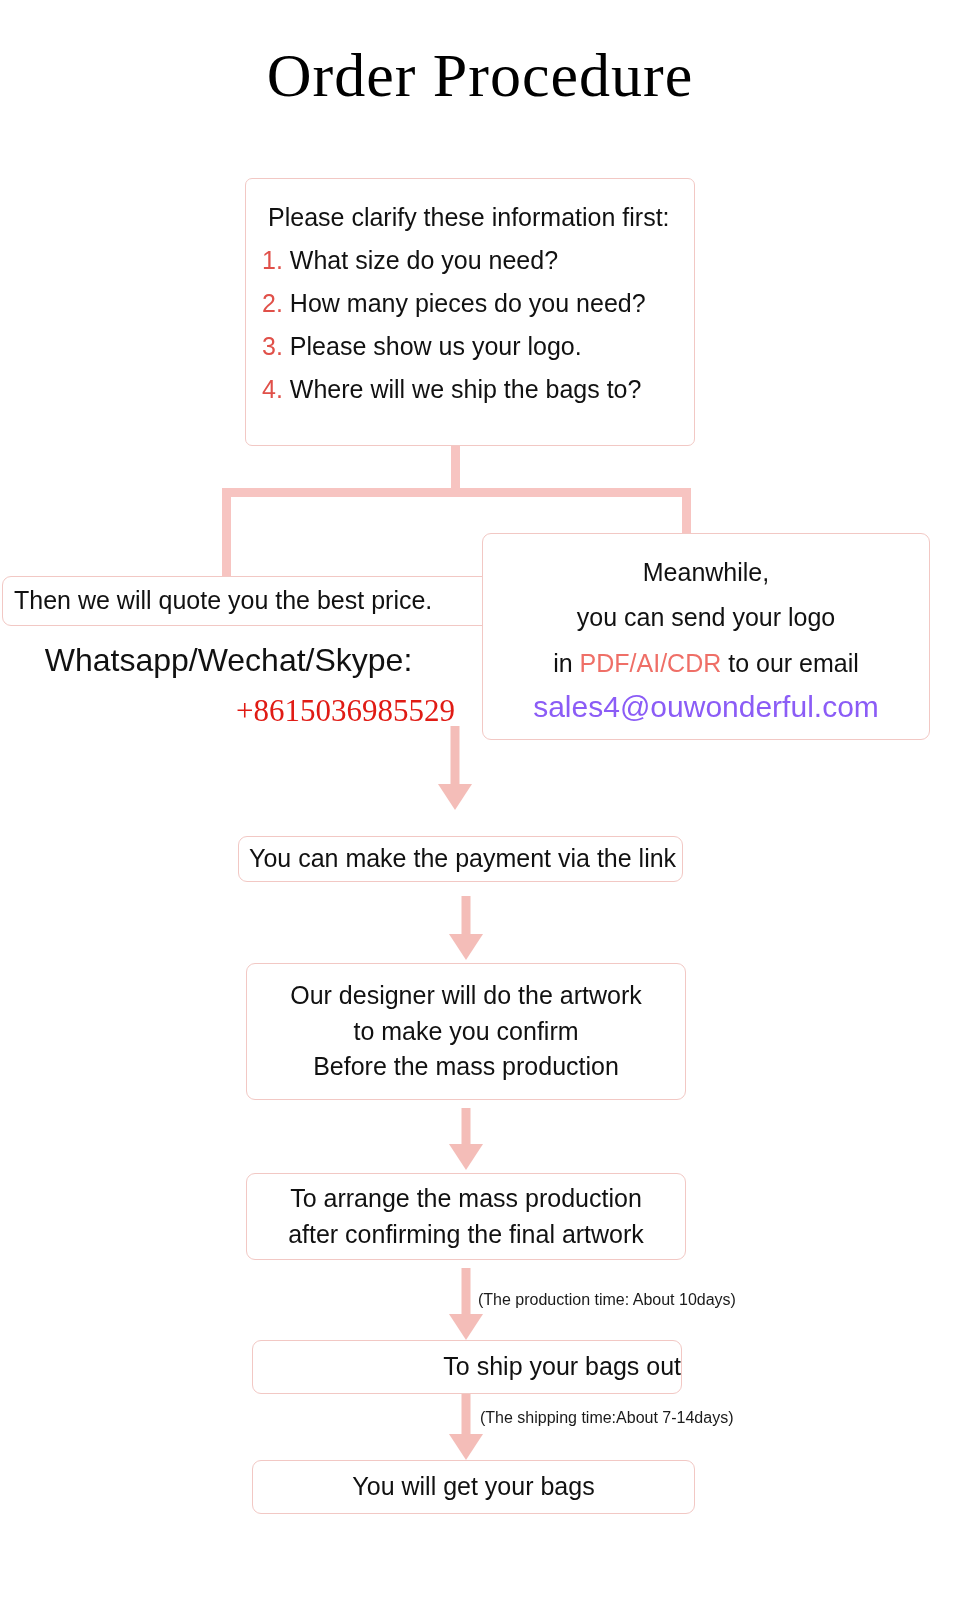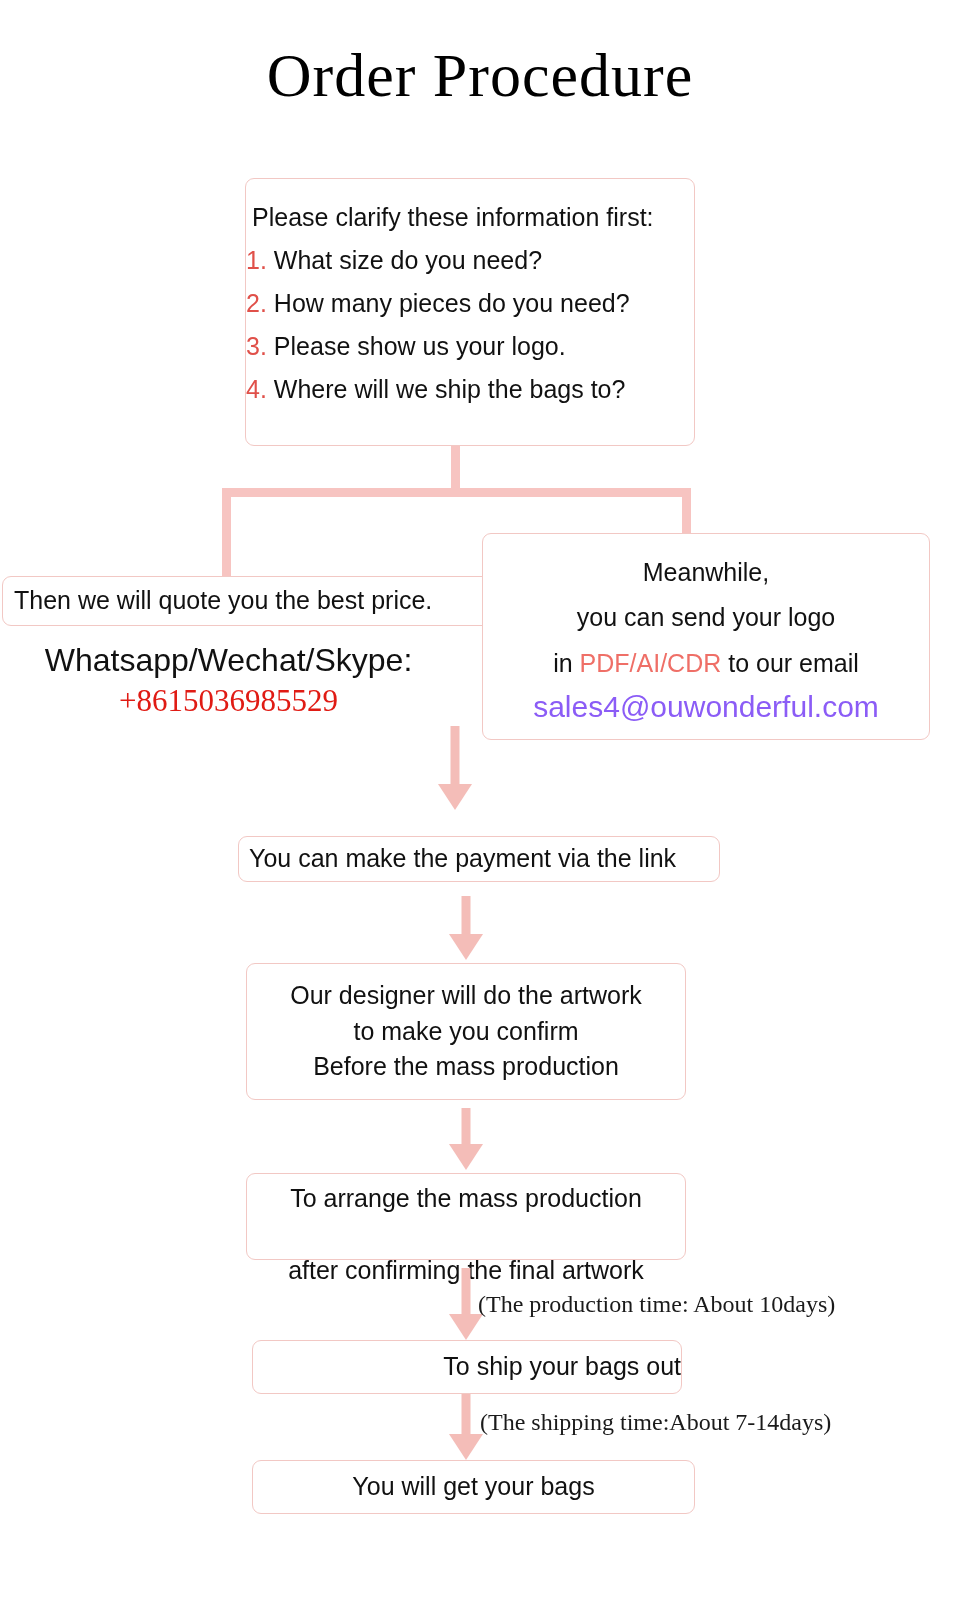--- a/index.html
+++ b/index.html
@@ -52,22 +52,23 @@
     color: #111111;
     white-space: nowrap;
   }
 
   
   #box-clarify {
     left: 245px;
     top: 178px;
     width: 450px;
     height: 268px;
-    padding: 14px 0 14px 0;
+    padding: 14px 0 14px 16px;
     justify-content: flex-start;
+    border-radius: 7px;
   }
   #box-clarify .heading {
     font-size: 25px;
     line-height: 1.0;
     padding: 12px 0 6px 6px;
     white-space: nowrap;
   }
   .numbered {
     display: flex;
     align-items: baseline;
@@ -114,22 +115,23 @@
     font-size: 32px;
     line-height: 1.0;
     color: #111111;
     white-space: nowrap;
   }
   #contact .phone {
     font-family: "Liberation Serif", serif;
     font-size: 31px;
     line-height: 1.0;
     color: #e01b14;
-    margin-top: 9px;
-    white-space: nowrap;
+    margin-top: 19px;
+    white-space: nowrap;
+    text-align: right;
   }
 
   
   #box-meanwhile {
     left: 482px;
     top: 533px;
     width: 448px;
     height: 207px;
     align-items: center;
     padding: 8px 0;
@@ -165,21 +167,21 @@
     height: 0;
     border-left: 17px solid transparent;
     border-right: 17px solid transparent;
     border-top: 26px solid #f4bdb8;
   }
 
   
   #box-payment {
     left: 238px;
     top: 836px;
-    width: 482px;
+    width: 445px;
     height: 46px;
     padding-left: 10px;
   }
 
   
   #box-designer {
     left: 246px;
     top: 963px;
     width: 440px;
     height: 137px;
@@ -188,21 +190,21 @@
   #box-designer .box-line { text-align: center; }
 
   
   #box-mass {
     left: 246px;
     top: 1173px;
     width: 440px;
     height: 87px;
     align-items: center;
   }
-  #box-mass .box-line { text-align: right; margin-top: 36px; }
+  #box-mass .box-line { text-align: right; }
 
   
   #box-ship {
     left: 252px;
     top: 1340px;
     width: 430px;
     height: 54px;
     align-items: flex-end;
   }
 
@@ -211,22 +213,22 @@
     left: 252px;
     top: 1460px;
     width: 443px;
     height: 54px;
     align-items: center;
   }
 
   
   .note {
     position: absolute;
-    font-family: Liberation Serif, serif;
-    font-size: 24px;
+    font-family: Liberation Sans, sans-serif;
+    font-size: 16px;
     line-height: 1.0;
     color: #1a1a1a;
     white-space: nowrap;
   }
   #note-production { left: 478px; top: 1292px; }
   #note-shipping   { left: 480px; top: 1410px; }
 </style>
 </head>
 <body>
 

